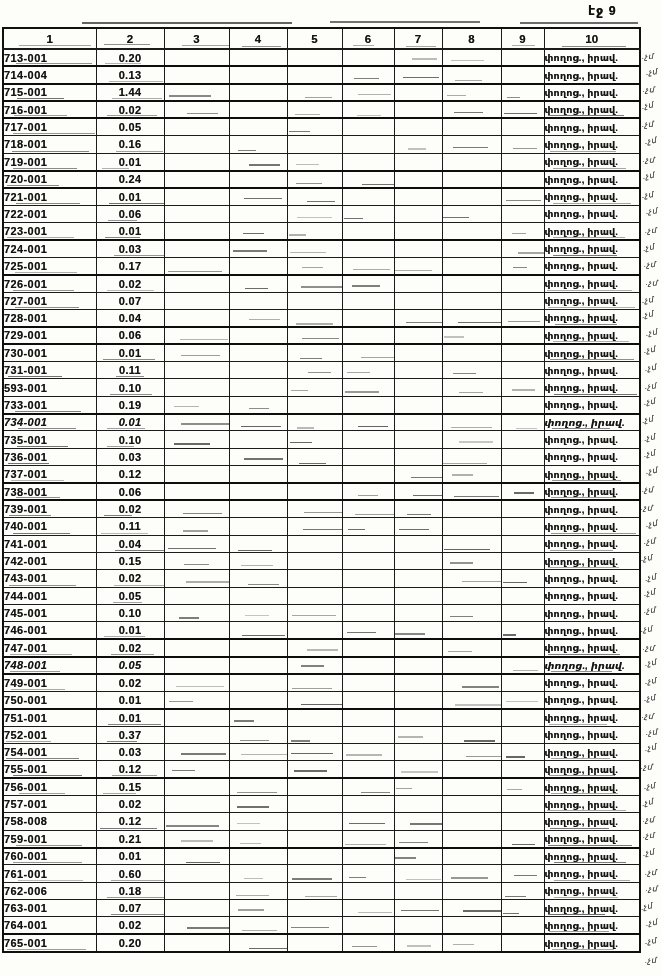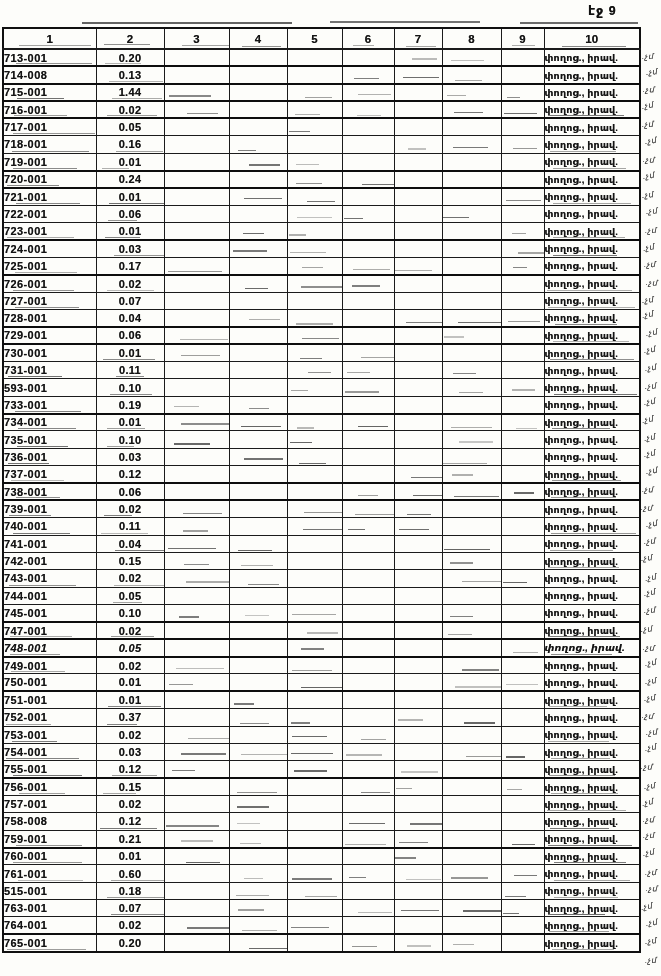--- a/index.html
+++ b/index.html
@@ -100,21 +100,21 @@
           <td>
             <div class="streak" style="left: 37.7494%; width: 53.7126%; bottom: 5.71147px; height: 2px; opacity: 0.299924;"></div>
           </td>
           <td>
             <div class="streak" style="left: 14.4178%; width: 56.4947%; bottom: 4.05961px; height: 1px; opacity: 0.284912;"></div>
           </td>
           <td></td>
           <td class="c-arm">փողոց., իրավ.</td>
         </tr>
         <tr style="border-top: 2px solid rgb(13, 13, 13);">
-          <td class="c-code">714-008</td>
+          <td class="c-code">714-004</td>
           <td class="c-val">0.13<div class="streak" style="left: 18.0079%; width: 81.0946%; bottom: 1px; height: 1px; opacity: 0.342207;"></div></td>
           <td></td>
           <td></td>
           <td></td>
           <td>
             <div class="streak" style="left: 23.1381%; width: 48.5329%; bottom: 3.9812px; height: 1px; opacity: 0.578236;"></div>
           </td>
           <td>
             <div class="streak" style="left: 17.9905%; width: 76.3719%; bottom: 4.47533px; height: 1px; opacity: 0.650589;"></div>
           </td>
@@ -463,21 +463,21 @@
           <td>
             <div class="streak" style="left: 34.298%; width: 35.2248%; bottom: 3.67253px; height: 1px; opacity: 0.519144;"></div>
           </td>
           <td></td>
           <td></td>
           <td></td>
           <td></td>
           <td></td>
           <td class="c-arm">փողոց., իրավ.</td>
         </tr>
-        <tr style="border-top: 2px solid rgb(13, 13, 13);">
+        <tr style="border-top: 2px solid rgb(13, 13, 13); font-style: italic;">
           <td class="c-code">734-001<div class="streak" style="left: 15.8018%; width: 62.4597%; bottom: 1px; height: 1px; opacity: 0.546145;"></div></td>
           <td class="c-val">0.01<div class="streak" style="left: 16.0163%; width: 56.2242%; bottom: 1px; height: 1px; opacity: 0.43014;"></div></td>
           <td>
             <div class="streak" style="left: 25.7972%; width: 77.9371%; bottom: 5.40641px; height: 2px; opacity: 0.515388;"></div>
           </td>
           <td>
             <div class="streak" style="left: 20.6683%; width: 70.0864%; bottom: 3.85833px; height: 1px; opacity: 0.69869;"></div>
           </td>
           <td>
             <div class="streak" style="left: 17.1604%; width: 32.3274%; bottom: 1.7728px; height: 2px; opacity: 0.304544;"></div>
@@ -685,20 +685,40 @@
           </td>
           <td>
             <div class="streak" style="left: 7.58718%; width: 81.8841%; bottom: 5.84784px; height: 1px; opacity: 0.398603;"></div>
           </td>
           <td></td>
           <td></td>
           <td>
             <div class="streak" style="left: 13.2794%; width: 39.357%; bottom: 3.90456px; height: 1px; opacity: 0.565886;"></div>
           </td>
           <td></td>
+          <td class="c-arm">փողոց., իրավ.</td>
+        </tr>
+        <tr>
+          <td class="c-code">746-001</td>
+          <td class="c-val">0.01<div class="streak" style="left: 11.4958%; width: 60.5969%; bottom: 1px; height: 1px; opacity: 0.379438;"></div></td>
+          <td></td>
+          <td>
+            <div class="streak" style="left: 22.4963%; width: 75.2137%; bottom: 2.68523px; height: 1px; opacity: 0.676114;"></div>
+          </td>
+          <td></td>
+          <td>
+            <div class="streak" style="left: 7.92826%; width: 57.9422%; bottom: 5.43594px; height: 1px; opacity: 0.624086;"></div>
+          </td>
+          <td>
+            <div class="streak" style="left: 1.60294%; width: 63.8879%; bottom: 2.93154px; height: 2px; opacity: 0.533344;"></div>
+          </td>
+          <td></td>
+          <td>
+            <div class="streak" style="left: 3.05796%; width: 31.8897%; bottom: 1.97039px; height: 2px; opacity: 0.672324;"></div>
+          </td>
           <td class="c-arm">փողոց., իրավ.</td>
         </tr>
         <tr style="border-top: 2px solid rgb(13, 13, 13);">
           <td class="c-code">747-001<div class="streak" style="left: 6.99403%; width: 67.7518%; bottom: 1px; height: 1px; opacity: 0.380081;"></div></td>
           <td class="c-val">0.02<div class="streak" style="left: 22.2091%; width: 63.6312%; bottom: 1px; height: 1px; opacity: 0.468284;"></div></td>
           <td></td>
           <td></td>
           <td>
             <div class="streak" style="left: 35.7936%; width: 58.0895%; bottom: 4.25859px; height: 2px; opacity: 0.315552;"></div>
           </td>
@@ -792,38 +812,20 @@
           <td>
             <div class="streak" style="left: 8.40348%; width: 52.2871%; bottom: 4.7732px; height: 2px; opacity: 0.324172;"></div>
           </td>
           <td>
             <div class="streak" style="left: 37.8342%; width: 52.2461%; bottom: 1.33532px; height: 2px; opacity: 0.685133;"></div>
           </td>
           <td></td>
           <td class="c-arm">փողոց., իրավ.</td>
         </tr>
         <tr>
-          <td class="c-code">753-001<div class="streak" style="left: 8.20486%; width: 49.6066%; bottom: 1px; height: 1px; opacity: 0.578905;"></div></td>
-          <td class="c-val">0.02</td>
-          <td>
-            <div class="streak" style="left: 36.5883%; width: 81.628%; bottom: 4.03828px; height: 1px; opacity: 0.374894;"></div>
-          </td>
-          <td></td>
-          <td>
-            <div class="streak" style="left: 7.40861%; width: 66.5087%; bottom: 5.63492px; height: 1px; opacity: 0.672794;"></div>
-          </td>
-          <td>
-            <div class="streak" style="left: 36.225%; width: 49.8667%; bottom: 2.99437px; height: 1px; opacity: 0.413253;"></div>
-          </td>
-          <td></td>
-          <td></td>
-          <td></td>
-          <td class="c-arm">փողոց., իրավ.<div class="streak" style="left: 3.34946%; width: 64.8397%; bottom: 1px; height: 1px; opacity: 0.378235;"></div></td>
-        </tr>
-        <tr>
           <td class="c-code">754-001<div class="streak" style="left: 2.44078%; width: 79.377%; bottom: 1px; height: 1px; opacity: 0.56138;"></div></td>
           <td class="c-val">0.03</td>
           <td>
             <div class="streak" style="left: 26.1125%; width: 70.1999%; bottom: 5.40533px; height: 2px; opacity: 0.609101;"></div>
           </td>
           <td>
             <div class="streak" style="left: 20.4728%; width: 83.2746%; bottom: 4.91905px; height: 1px; opacity: 0.33538;"></div>
           </td>
           <td>
             <div class="streak" style="left: 6.30599%; width: 78.6056%; bottom: 5.78184px; height: 1px; opacity: 0.679591;"></div>
@@ -968,21 +970,21 @@
           </td>
           <td>
             <div class="streak" style="left: 14.6109%; width: 63.026%; bottom: 2.58965px; height: 2px; opacity: 0.467605;"></div>
           </td>
           <td>
             <div class="streak" style="left: 28.9617%; width: 55.9925%; bottom: 5.93051px; height: 1px; opacity: 0.60708;"></div>
           </td>
           <td class="c-arm">փողոց., իրավ.<div class="streak" style="left: 10.4197%; width: 80.0861%; bottom: 1px; height: 1px; opacity: 0.395203;"></div></td>
         </tr>
         <tr>
-          <td class="c-code">515-001</td>
+          <td class="c-code">762-006</td>
           <td class="c-val">0.18<div class="streak" style="left: 14.9797%; width: 87.2761%; bottom: 1px; height: 1px; opacity: 0.453469;"></div></td>
           <td></td>
           <td>
             <div class="streak" style="left: 11.0376%; width: 58.1348%; bottom: 2.70626px; height: 1px; opacity: 0.373936;"></div>
           </td>
           <td>
             <div class="streak" style="left: 32.4674%; width: 59.5881%; bottom: 1.93848px; height: 1px; opacity: 0.39638;"></div>
           </td>
           <td></td>
           <td></td>

